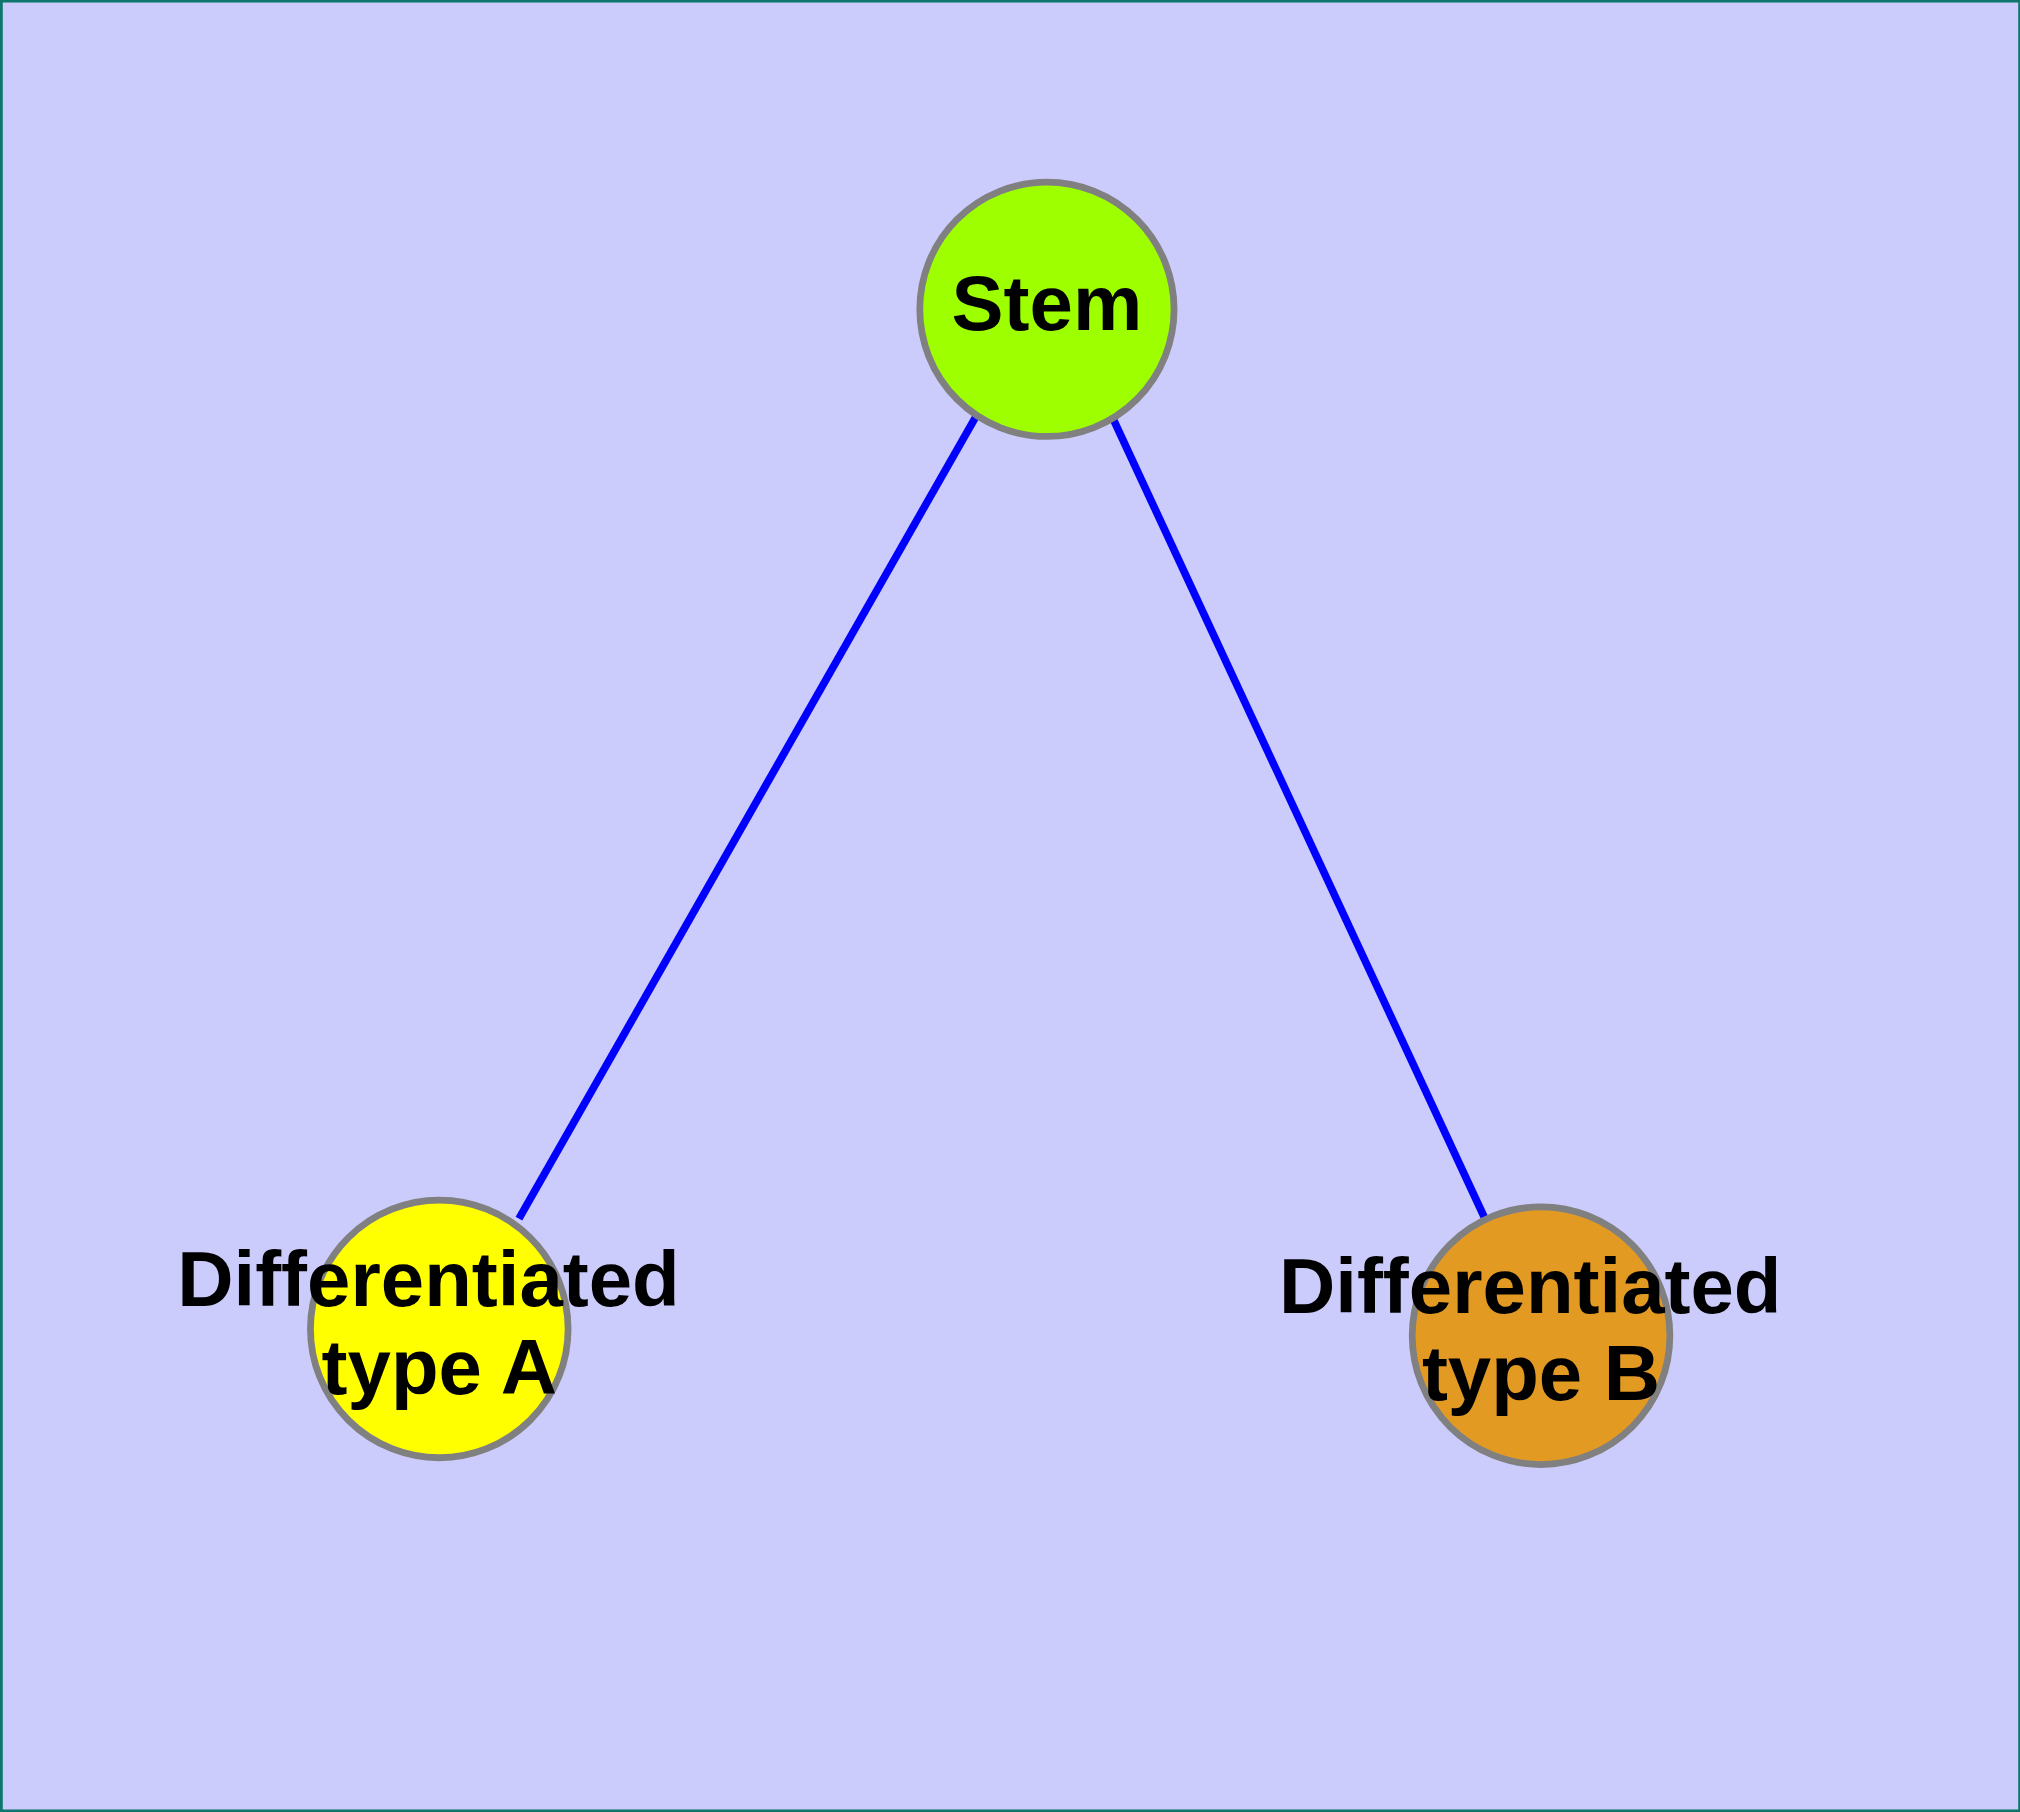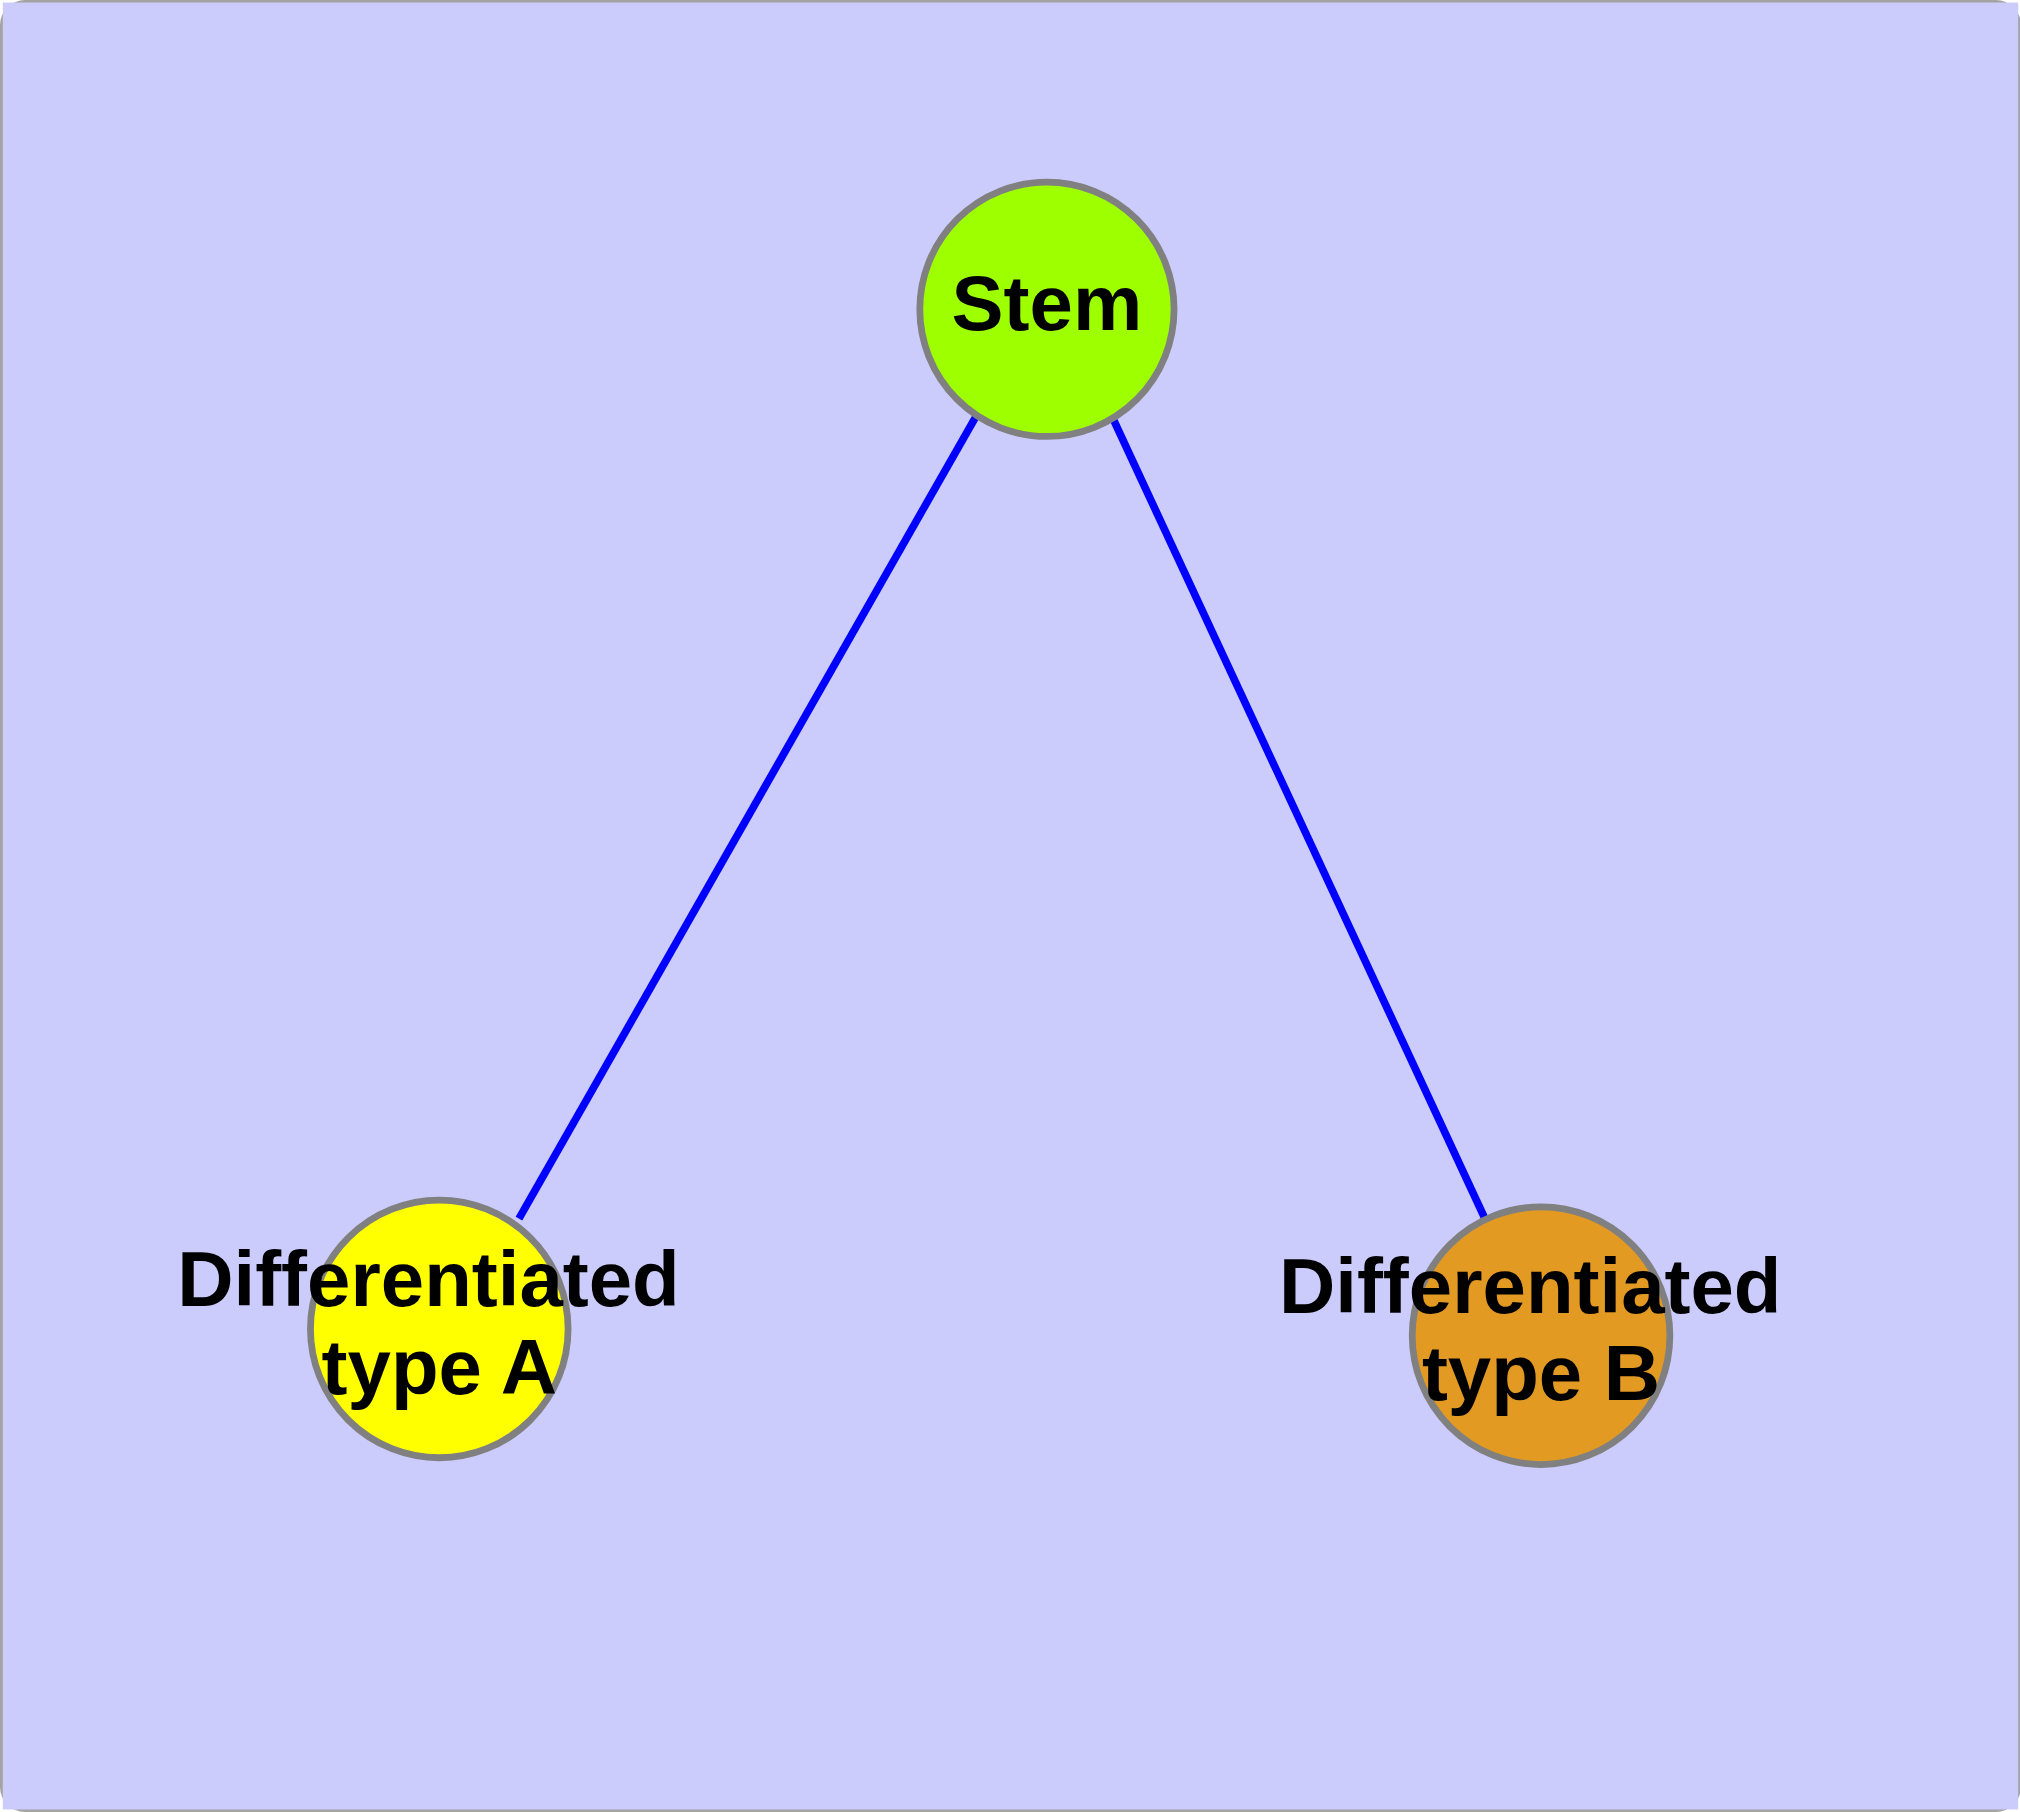--- a/index.html
+++ b/index.html
@@ -33,21 +33,21 @@
     font-family: "Liberation Sans", sans-serif;
     font-weight: bold;
     fill: #000000;
     text-anchor: middle;
     dominant-baseline: middle;
   }
 </style>
 </head>
 <body>
 
-<div id="graph-canvas" style="background: #a3a3a3; border-radius: 25px;">
+<div id="graph-canvas" style="background: #0f766e;">
   <svg id="graph-svg" viewBox="0 0 2384 2138">
 
     <rect x="3" y="3" width="2378" height="2132" fill="#ccccfc"></rect>
 
     <g>
       <line x1="1152" y1="490" x2="612" y2="1438" stroke="#0000ff" stroke-width="9" stroke-linecap="butt"></line>
       <line x1="1312" y1="492" x2="1751" y2="1436" stroke="#0000ff" stroke-width="9" stroke-linecap="butt"></line>
     </g>
 
     <g>

